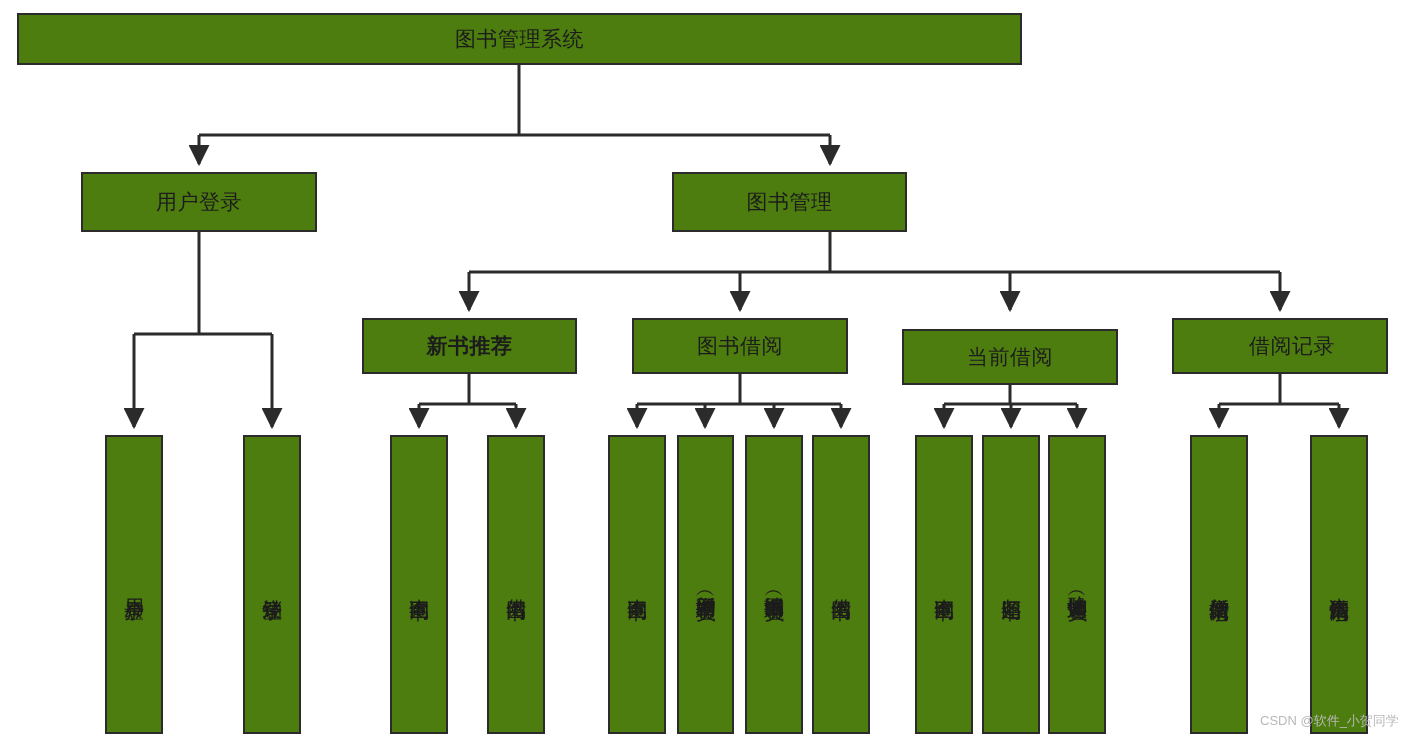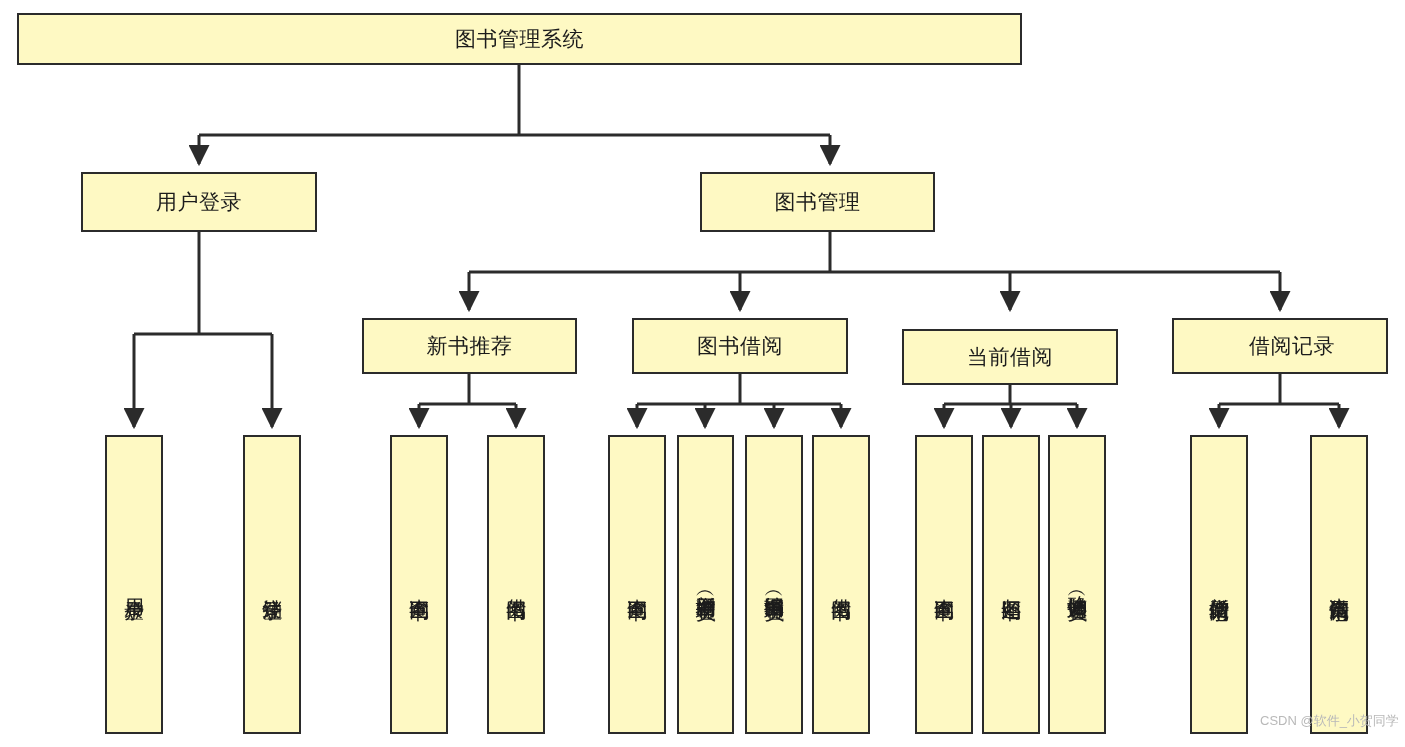--- a/index.html
+++ b/index.html
@@ -21,21 +21,21 @@
     position: absolute;
     left: 0;
     top: 0;
     width: 1405px;
     height: 747px;
   }
   .node {
     position: absolute;
     box-sizing: border-box;
     border: 2px solid #2b2b2b;
-    background: #fef9c3;
+    background: #4d7c0f;
     display: flex;
     align-items: center;
     justify-content: center;
     color: #1c1c1c;
     z-index: 2;
     text-align: right;
   }
   .node .lbl {
     font-size: 21px;
     line-height: 1.15;
@@ -119,24 +119,24 @@
     </g>
   </svg>
 
   <div id="nodes">
       <div class="node" style="left: 17px; top: 13px; width: 1005px; height: 52px;">
         <span class="lbl">图书管理系统</span>
       </div>
       <div class="node" style="left: 81px; top: 172px; width: 236px; height: 60px;">
         <span class="lbl">用户登录</span>
       </div>
-      <div class="node" style="left: 700px; top: 172px; width: 235px; height: 60px;">
+      <div class="node" style="left: 672px; top: 172px; width: 235px; height: 60px;">
         <span class="lbl">图书管理</span>
       </div>
-      <div class="node" style="left: 362px; top: 318px; width: 215px; height: 56px;">
+      <div class="node" style="left: 362px; top: 318px; width: 215px; height: 56px; font-weight: bold;">
         <span class="lbl">新书推荐</span>
       </div>
       <div class="node" style="left: 632px; top: 318px; width: 216px; height: 56px;">
         <span class="lbl">图书借阅</span>
       </div>
       <div class="node" style="left: 902px; top: 318px; width: 216px; height: 56px; margin-top: 11px;">
         <span class="lbl">当前借阅</span>
       </div>
       <div class="node" style="left: 1172px; top: 318px; width: 216px; height: 56px; padding-left: 24px;">
         <span class="lbl">借阅记录</span>

